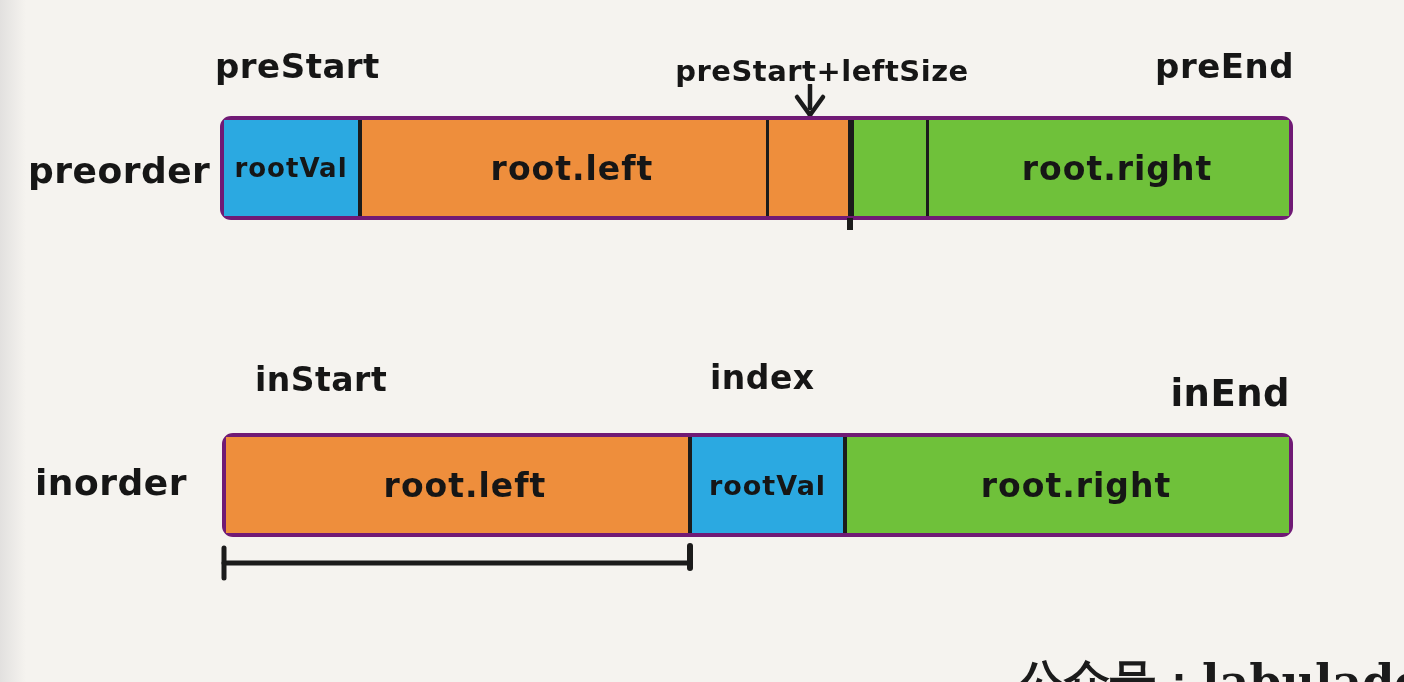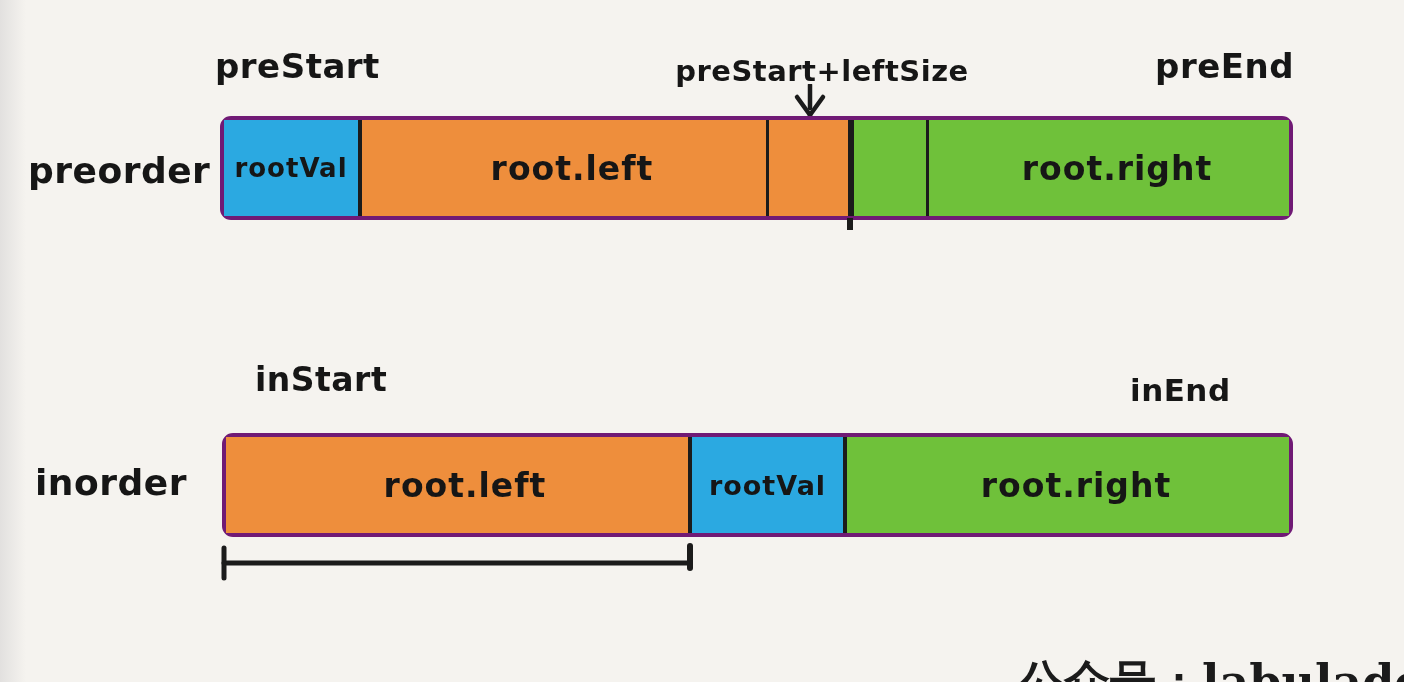--- a/index.html
+++ b/index.html
@@ -99,22 +99,23 @@
     <div class="seg div-r3" style="width: 75px; background-color: rgb(111, 193, 58);"></div>
     <div class="seg seg-label-lg" style="width: 360px; background-color: rgb(111, 193, 58);">
       <span>root.right</span>
     </div>
   </div>
 
   <div class="tick-overshoot" style="left:847px; top:218px;"></div>
 
   <div class="lbl ptr-label" style="left:222px; top:360px;margin-left:33px;">inStart</div>
 
+  <div class="lbl ptr-label" style="left:710px; top:358px;">index</div>
 
-  <div class="lbl" style="left:1130px; top:372px; width:160px; font-size:31px;">inEnd</div>
+  <div class="lbl" style="left:1130px; top:372px; width:160px; text-align:right; font-size:37px;">inEnd</div>
 
   <div class="lbl row-label" style="left:35px; top:462px;">inorder</div>
 
   <div class="bar" style="left:222px; top:433px; width:1071px;">
     <div class="seg seg-label-lg div-r4" style="width: 466px; background-color: rgb(238, 142, 60);">
       <span>root.left</span>
     </div>
     <div class="seg seg-label-sm div-r4" style="width: 155px; font-size: 27px; background-color: rgb(43, 169, 225);">
       <span>rootVal</span>
     </div>

